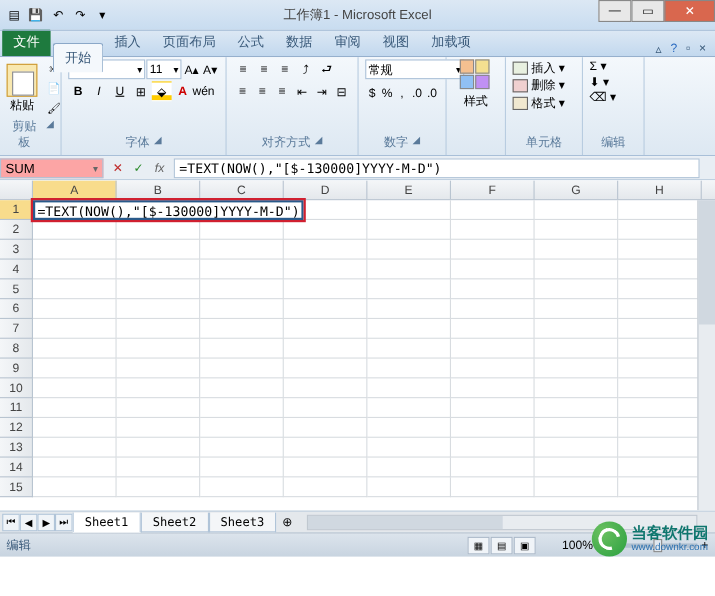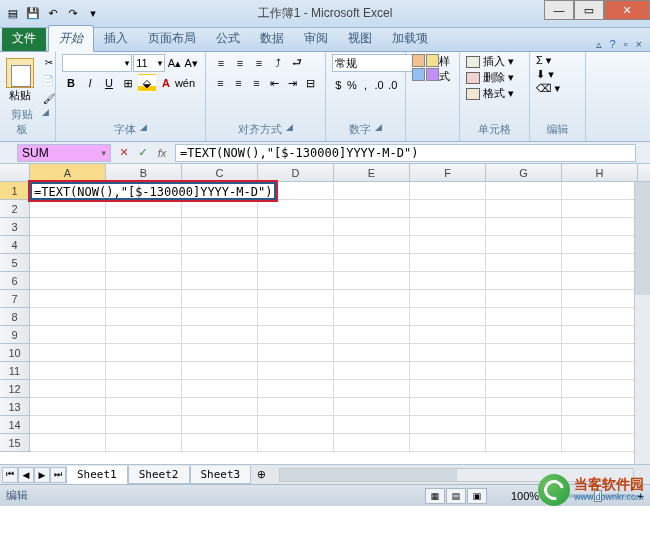--- a/index.html
+++ b/index.html
@@ -11,21 +11,21 @@
 .qat-btn { width: 18px; height: 18px; display: flex; align-items: center; justify-content: center; font-size: 11px; cursor: pointer; }
 .title-text { position: absolute; left: 50%; transform: translateX(-50%); font-size: 12px; color: #444; }
 .win-controls { position: absolute; right: 0; top: 0; display: flex; }
 .win-btn { width: 30px; height: 20px; display: flex; align-items: center; justify-content: center; font-size: 11px; border: 1px solid #888; background: #e8e8e8; cursor: pointer; }
 .win-btn.close { background: #d9674e; color: #fff; width: 46px; }
 
 
 .tabs { height: 24px; background: linear-gradient(#dce8f4, #c2d8ee); display: flex; align-items: flex-end; padding-left: 2px; font-size: 12px; border-bottom: 1px solid #8ba8c8; }
 .tab { padding: 4px 10px; color: #3a5a7a; cursor: pointer; }
 .tab.file { background: #1e7a3e; color: #fff; border-radius: 2px 2px 0 0; margin-right: 2px; }
-.tab.active { background: #f4f8fc; border: 1px solid #8ba8c8; border-bottom: 1px solid #f4f8fc; border-radius: 3px 3px 0 0; position: relative; top: 1px; font-style: italic; }
+.tab.active { background: #f4f8fc; border: 1px solid #8ba8c8; border-bottom: 1px solid #f4f8fc; border-radius: 3px 3px 0 0; position: relative; top: 15px; }
 .tab-help { margin-left: auto; display: flex; gap: 8px; padding-right: 8px; color: #3a5a7a; font-size: 11px; }
 
 
 .ribbon { height: 90px; background: linear-gradient(#f4f8fc, #dde8f2); display: flex; border-bottom: 1px solid #9fb8d4; }
 .group { border-right: 1px solid #b8cce0; padding: 2px 6px; display: flex; flex-direction: column; justify-content: space-between; }
 .group-label { font-size: 11px; color: #5a7a9a; text-align: center; padding-bottom: 2px; display: flex; justify-content: center; gap: 4px; }
 .group-label .dialog-launcher { font-size: 9px; cursor: pointer; }
 .group-body { flex: 1; display: flex; align-items: center; gap: 4px; }
 
 .clipboard { width: 56px; }
@@ -44,37 +44,37 @@
 .fmt-btn { width: 18px; height: 18px; border: 1px solid transparent; display: flex; align-items: center; justify-content: center; font-size: 11px; cursor: pointer; }
 
 .align-group { width: 120px; }
 .align-rows { display: flex; flex-direction: column; gap: 2px; }
 .align-row { display: flex; gap: 1px; }
 
 .number-group { width: 80px; }
 .number-combo { border: 1px solid #aac0d8; background: #fff; height: 18px; font-size: 11px; width: 90px; display: flex; align-items: center; padding: 0 2px; }
 
 .styles-group { width: 54px; }
-.styles-btn { display: flex; flex-direction: row; align-items: center; font-size: 11px; cursor: pointer; }
+.styles-btn { display: flex; flex-direction: column; align-items: center; font-size: 11px; cursor: pointer; }
 .styles-icon { width: 30px; height: 30px; }
 .styles-grid { display: grid; grid-template-columns: repeat(2, 13px); gap: 1px; }
 .styles-grid div { height: 13px; border: 1px solid #888; }
 .styles-grid div:nth-child(1){background:#f4c090;} .styles-grid div:nth-child(2){background:#f4e090;}
 .styles-grid div:nth-child(3){background:#90c0f4;} .styles-grid div:nth-child(4){background:#c090f4;}
 
 .cells-group { width: 70px; }
 .cells-rows { display: flex; flex-direction: column; gap: 1px; font-size: 11px; }
 .cells-row { display: flex; align-items: center; gap: 3px; cursor: pointer; }
 .cell-icon { width: 14px; height: 12px; border: 1px solid #666; background: #e8f0e0; }
 
 .edit-group { width: 56px; }
 
 
 .formula-bar { height: 22px; background: #e8eef4; border-bottom: 1px solid #b0c4d8; display: flex; align-items: center; font-size: 12px; }
-.name-box { width: 94px; height: 18px; background: #f0abfc; border: 1px solid #b0c4d8; margin-left: 17px; display: flex; align-items: center; padding: 0 4px; font-family: "Consolas", monospace; }
+.name-box { width: 94px; height: 18px; background: #fca5a5; border: 1px solid #b0c4d8; margin-left: 0; display: flex; align-items: center; padding: 0 4px; font-family: "Consolas", monospace; }
 .name-box .dd { margin-left: auto; font-size: 9px; color: #666; }
 .fb-btns { display: flex; margin-left: 4px; gap: 1px; }
 .fb-btn { width: 18px; height: 18px; display: flex; align-items: center; justify-content: center; font-size: 11px; cursor: pointer; color: #666; }
 .fb-btn.check { color: #2a8a2a; }
 .fb-btn.x { color: #c03030; }
 .fx { font-style: italic; font-size: 11px; }
 .formula-input { flex: 1; height: 18px; background: #fff; border: 1px solid #b0c4d8; margin: 0 14px 0 4px; padding: 0 4px; font-family: "Consolas", monospace; font-size: 12px; display: flex; align-items: center; }
 
 
 .grid-area { height: 300px; background: #fff; position: relative; overflow: hidden; }
@@ -108,21 +108,21 @@
 .view-btn { width: 20px; height: 16px; border: 1px solid #aab8c8; background: #f0f4f8; cursor: pointer; display: flex; align-items: center; justify-content: center; font-size: 9px; }
 .zoom { display: flex; align-items: center; gap: 4px; margin-left: 24px; }
 .zoom-slider { width: 80px; height: 4px; background: #b0c0d0; position: relative; }
 .zoom-thumb { position: absolute; left: 50%; top: -4px; width: 8px; height: 12px; background: #e0e8f0; border: 1px solid #888; }
 
 
 .watermark { position: absolute; right: 6px; bottom: 36px; font-size: 11px; color: #2a8ac0; display: flex; align-items: center; gap: 4px; z-index: 20; }
 .wm-logo { width: 32px; height: 32px; border-radius: 50%; background: radial-gradient(circle at 30% 30%, #6ac060, #2aa040); position: relative; }
 .wm-logo::after { content: ""; position: absolute; inset: 6px; border-radius: 50%; border: 3px solid #fff; border-right-color: transparent; transform: rotate(30deg); }
 .wm-text { display: flex; flex-direction: column; line-height: 1.1; }
-.wm-text .cn { color: #c2410c; font-weight: bold; font-size: 14px; }
+.wm-text .cn { color: #0f766e; font-weight: bold; font-size: 14px; }
 .wm-text .en { color: #2a70b0; font-size: 9px; }
 
 .vscroll { position: absolute; right: 0; top: 18px; bottom: 0; width: 16px; background: #e8ecf0; border-left: 1px solid #c0c8d0; }
 .vscroll-thumb { position: absolute; top: 0; width: 100%; height: 40%; background: #d0d8e0; }
 </style>
 </head>
 <body>
 
 <div class="titlebar">
   <div class="qat">

